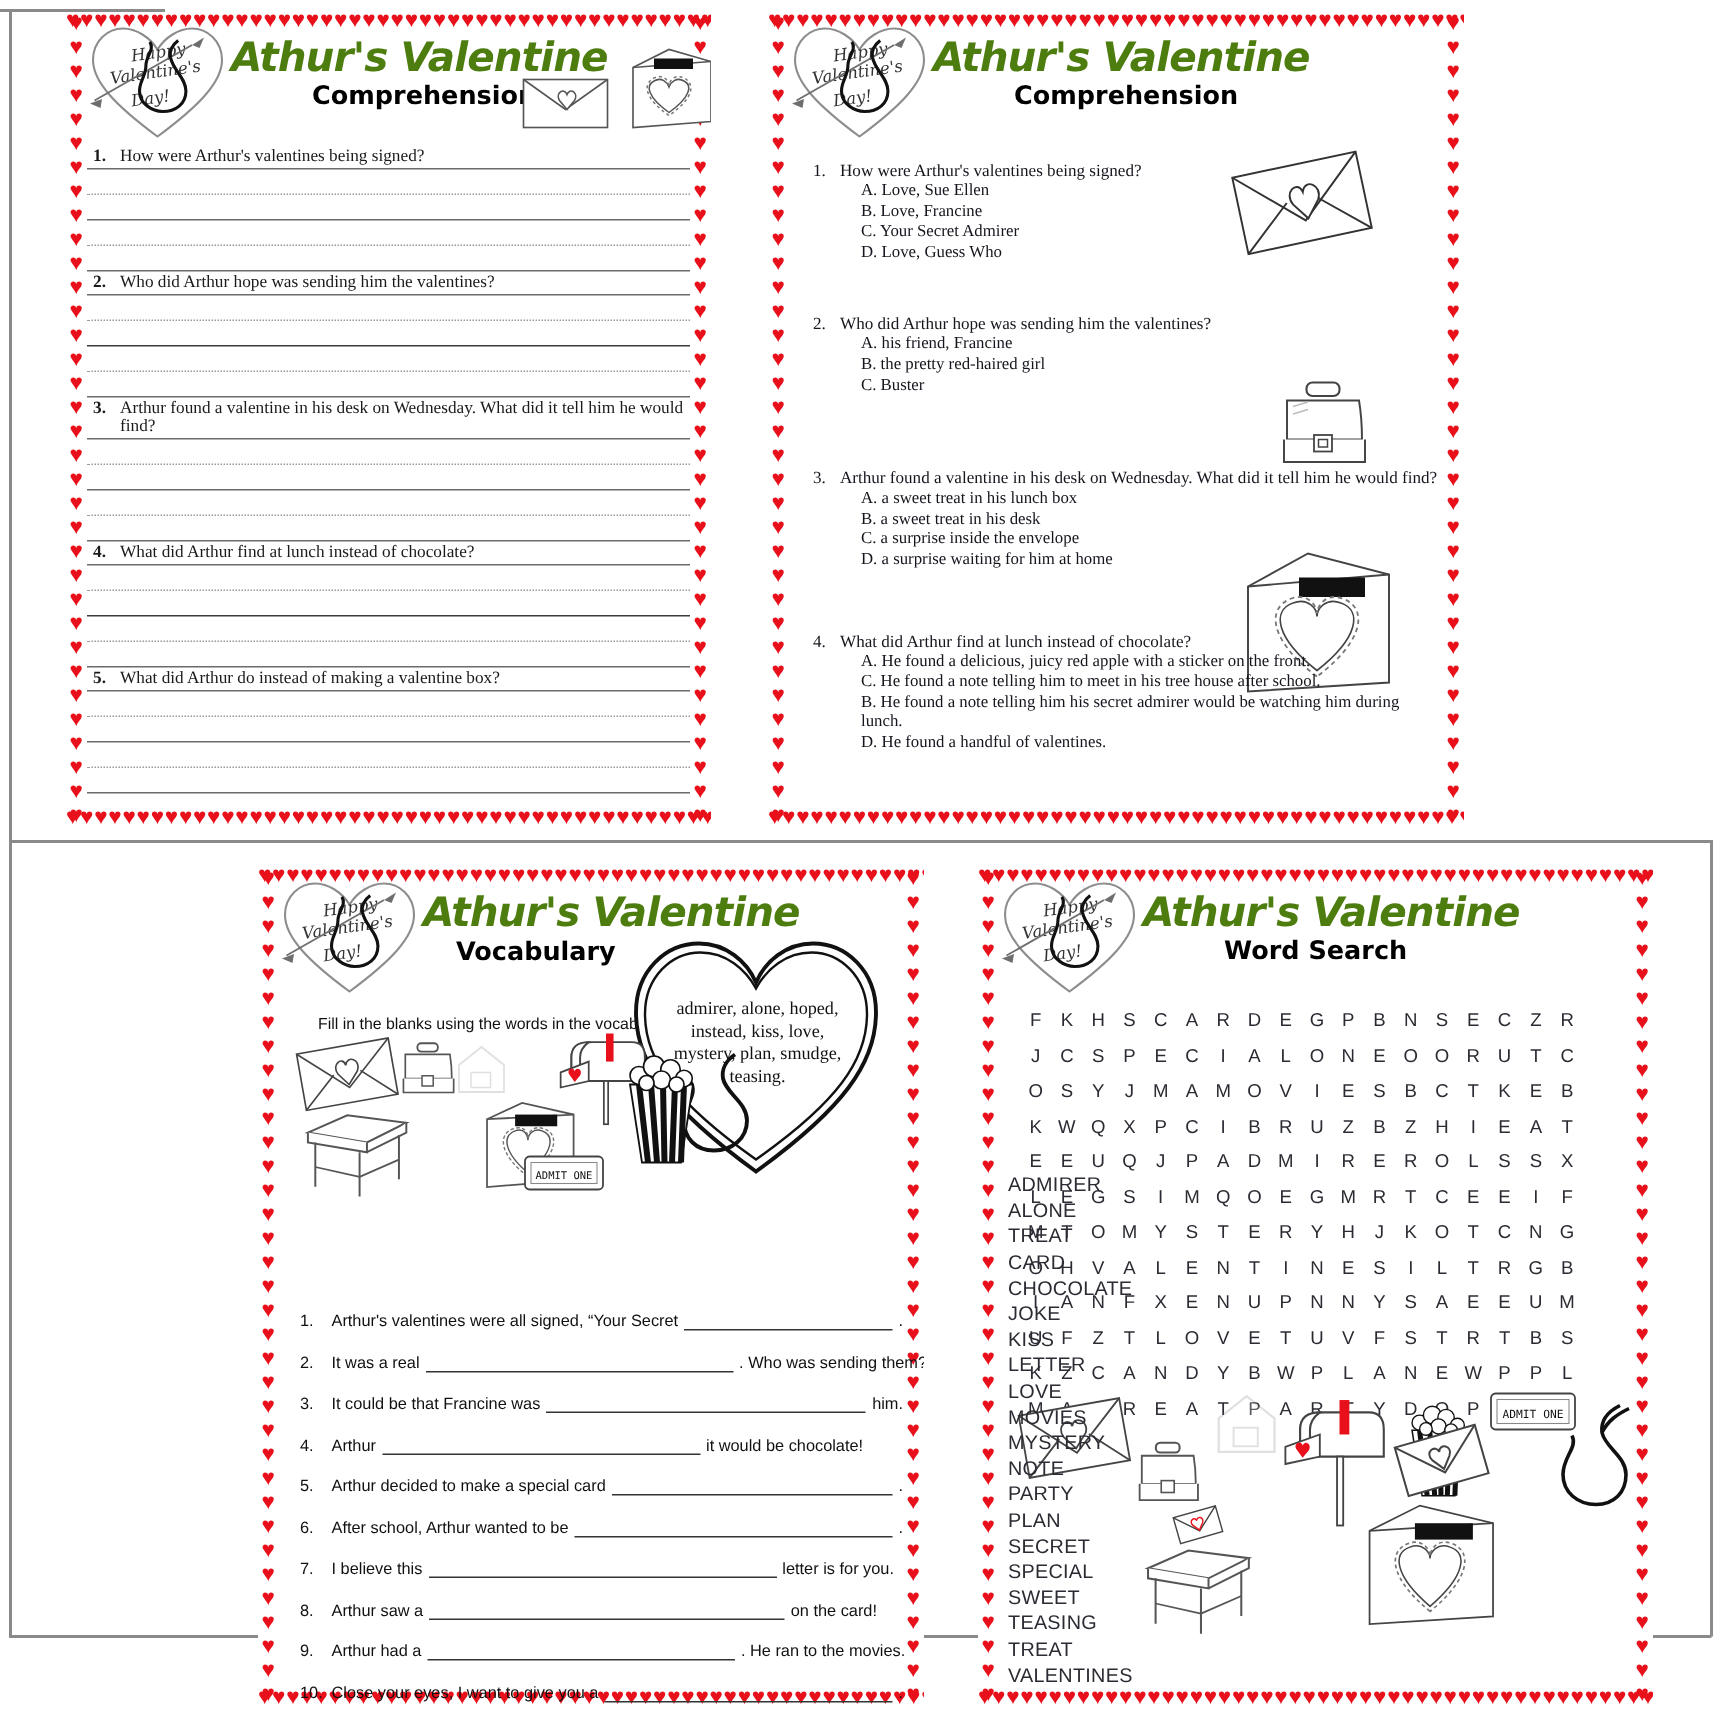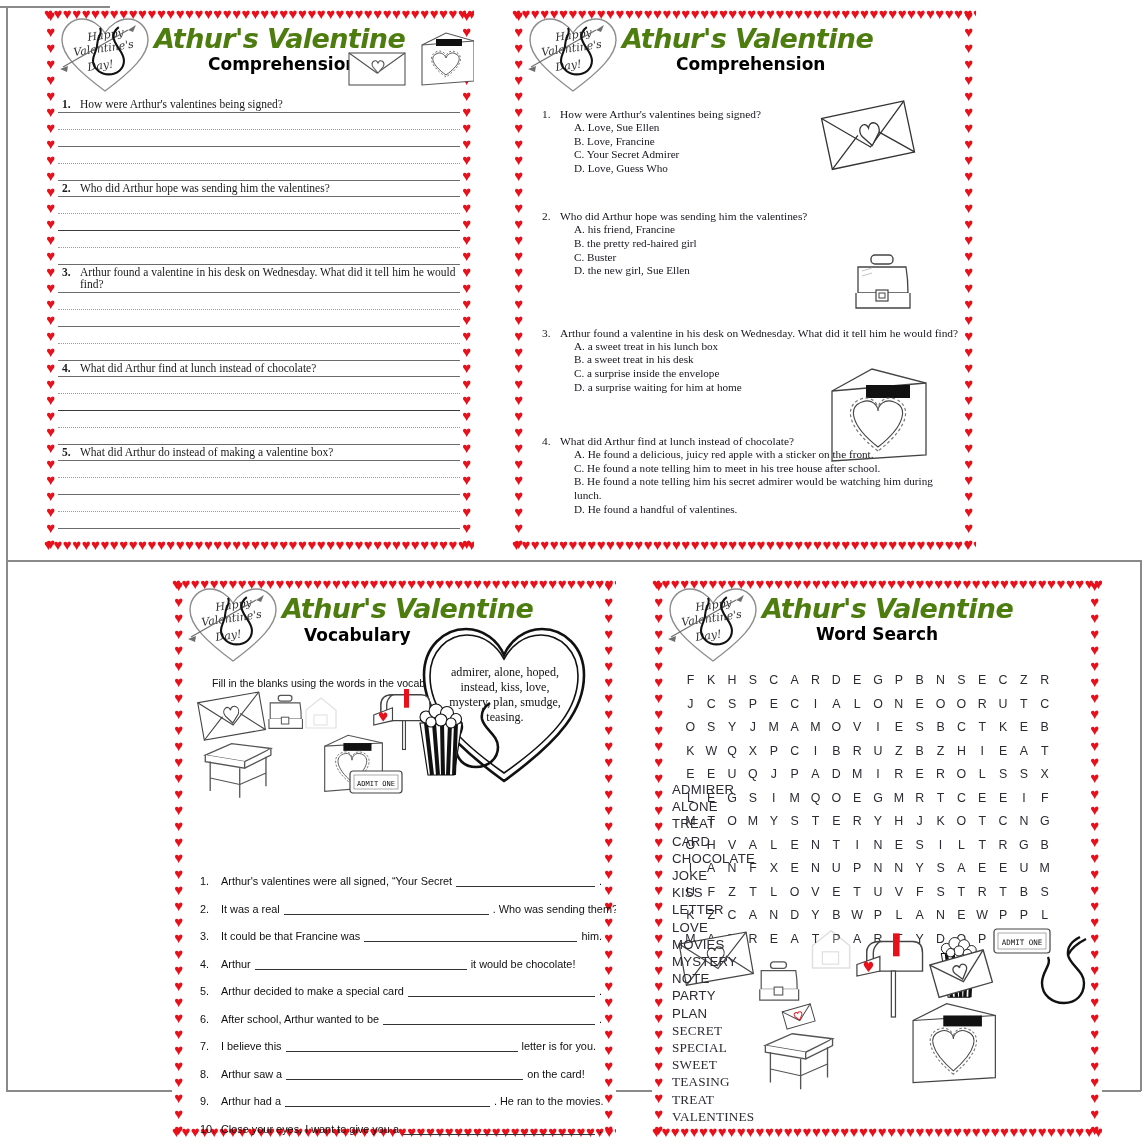--- a/index.html
+++ b/index.html
@@ -127,21 +127,21 @@
     display: flex;
     flex-direction: column;
   }
   .ws-col {
     font-family: "Liberation Sans", sans-serif;
     font-size: 13.2px; line-height: 17.2px; color: #2b2b33;
     letter-spacing: 0.2px;
   }
   .ws-col.c1 { width: 148px; }
   .ws-col.c2 { width: 160px; }
-  .ws-col.c3 { width: 140px; font-family: Liberation Serif, serif; }
+  .ws-col.c3 { width: 140px; }
 
   .art { position: absolute; }
   svg { display: block; overflow: visible; }
 </style>
 </head>
 <body>
 
 <div id="stage">
 
   <div class="frame-line" style="left:0;top:6px;width:110px;height:1.5px;"></div>
@@ -456,21 +456,20 @@
           <div class="mc-choice">B.  Love, Francine</div>
           <div class="mc-choice">C. Your Secret Admirer</div>
           <div class="mc-choice">D. Love, Guess Who</div>
         </div>
         <div style="height:22px"></div>
         <div class="mc-block">
           <div class="mc-q"><span class="mc-qn">2.</span><span>Who did Arthur hope was sending him the valentines?</span></div>
           <div class="mc-choice">A. his friend, Francine</div>
           <div class="mc-choice">B. the pretty red-haired girl</div>
           <div class="mc-choice">C. Buster</div>
-          <div class="mc-choice">D. the new girl, Sue Ellen</div>
         </div>
         <div style="height:36px"></div>
         <div class="mc-block">
           <div class="mc-q"><span class="mc-qn">3.</span><span>Arthur found a valentine in his desk on Wednesday. What did it tell him he would find?</span></div>
           <div class="mc-choice">A. a sweet treat in his lunch box</div>
           <div class="mc-choice">B. a sweet treat in his desk</div>
           <div class="mc-choice">C. a surprise inside the envelope</div>
           <div class="mc-choice">D. a surprise waiting for him at home</div>
         </div>
         <div style="height:28px"></div>

